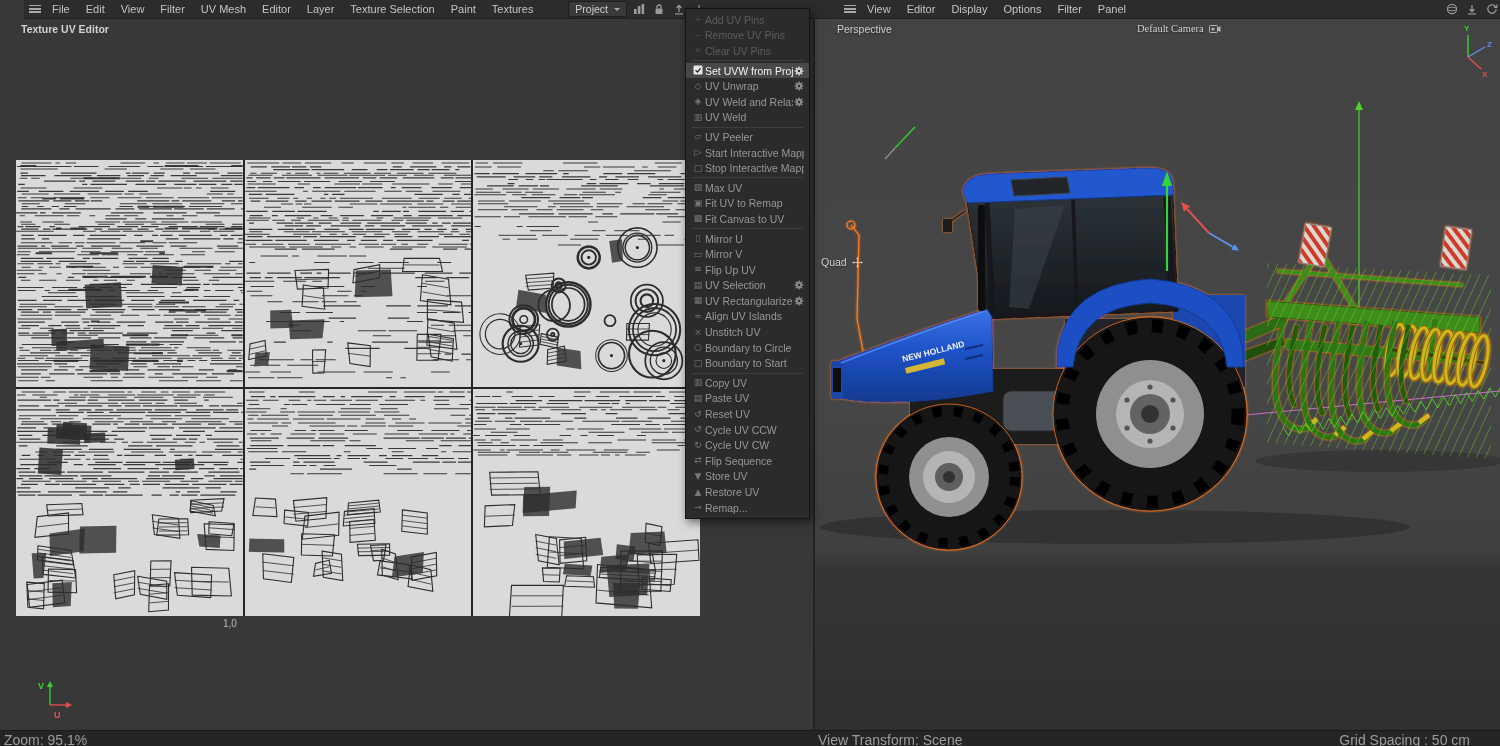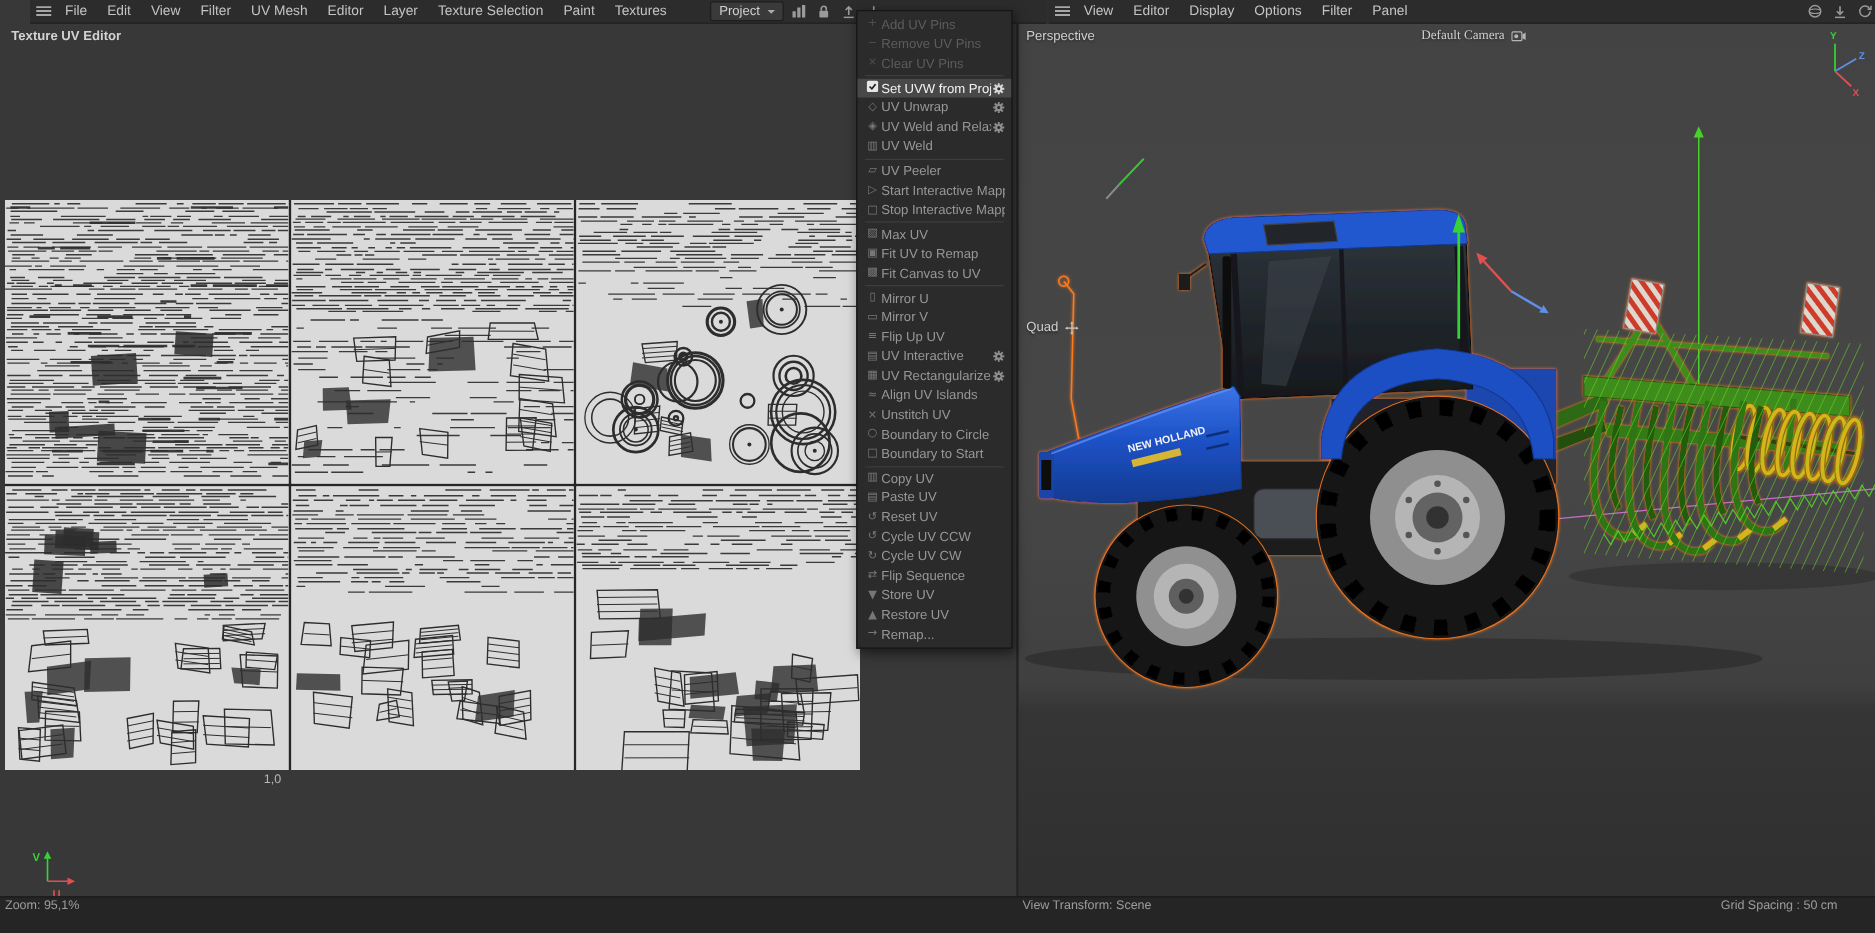--- a/index.html
+++ b/index.html
@@ -16,21 +16,21 @@
   .mb-right{margin-left:auto;display:flex;align-items:center;gap:4px;padding-left:11px;}
   .dropdown{display:flex;align-items:center;gap:6px;background:#3a3a3a;border:1px solid #1e1e1e;
             border-radius:2px;height:14px;padding:0 6px;font-size:10.5px;color:#cfcfcf;}
   .caret{width:0;height:0;border:3.5px solid transparent;border-top-color:#aaa;margin-top:3px;}
   .tb-icon{width:16px;height:16px;display:flex;align-items:center;justify-content:center;}
   .tb-icon svg{width:12px;height:12px;}
 
   
   .left-pane{position:absolute;left:0;top:0;width:813px;height:733px;background:#383838;}
   .left-pane .menubar{left:0;width:813px;padding-right:130px;}
-  .uv-canvas{position:absolute;left:4px;top:19px;width:813px;height:714px;background:#383838;overflow:hidden;padding-left:48px;}
+  .uv-canvas{position:absolute;left:16px;top:19px;width:813px;height:714px;background:#383838;overflow:hidden;}
   .panel-title{position:absolute;left:5px;top:4px;font-size:10.5px;font-weight:bold;color:#d2d2d2;}
   .uv-grid{position:absolute;left:0;top:141px;width:684px;height:456px;display:grid;
            grid-template-columns:repeat(3,1fr);grid-template-rows:repeat(2,1fr);gap:2px;background:#262626;}
   .uv-tile{position:relative;background:#dadada;overflow:hidden;}
   .tile-svg{position:absolute;inset:0;width:100%;height:100%;}
   .uv-coord{position:absolute;left:207px;top:599px;font-size:10px;color:#b8b8b8;}
   .uv-axis{position:absolute;left:20px;bottom:14px;}
 
   
   .context-menu{position:absolute;left:685px;top:8px;width:125px;background:#2b2b2b;
@@ -45,30 +45,30 @@
   .menu-row.highlight{background:#484848;color:#f2f2f2;}
   .menu-sep{height:1px;background:#3d3d3d;margin:1.5px 6px;}
 
   
   .right-pane{position:absolute;left:813px;top:0;width:687px;height:733px;border-left:2px solid #232323;box-sizing:border-box;}
   .right-pane .menubar{left:0;width:685px;}
   .viewport{position:absolute;left:0;top:19px;width:685px;height:714px;overflow:hidden;
             background:linear-gradient(180deg,#434343 0%,#474747 50%,#404040 74%,#353535 77%,#2f2f2f 100%);}
   .vp-label{position:absolute;font-size:10.5px;color:#d0d0d0;text-shadow:0 1px 2px rgba(0,0,0,.45);
             display:flex;align-items:center;gap:5px;z-index:6;}
-  .vp-persp{left:6px;top:4px;}
+  .vp-persp{left:22px;top:4px;}
   .vp-cam{left:322px;top:4px;font-family:Liberation Serif, serif;}
   .vp-move{left:6px;top:237px;}
   .scene{position:absolute;left:0;top:0;width:685px;height:714px;}
   .axis-gizmo{position:absolute;right:6px;top:2px;z-index:6;}
   .axis-gizmo text{font-size:8px;font-weight:bold;font-family:"Liberation Sans",sans-serif;}
 
   
-  .statusbar{position:absolute;left:0;bottom:0;width:1500px;height:29px;background:#252525;
-             border-top:1px solid #1a1a1a;font-size:10px;color:#9d9d9d;z-index:10;box-sizing:border-box;}
+  .statusbar{position:absolute;left:0;bottom:0;width:1500px;height:16px;background:#252525;
+             border-top:1px solid #1a1a1a;font-size:14px;color:#9d9d9d;z-index:10;box-sizing:border-box;}
   .statusbar span{position:absolute;top:1px;white-space:nowrap;}
   .sb-zoom{left:4px;}
   .sb-vt{left:818px;}
   .sb-grid{right:30px;}
 </style>
 </head>
 <body>
 
 <div id="app">
 
@@ -493,21 +493,21 @@
       <div class="menu-row">
         <span class="menu-icon">▭</span>
         <span class="menu-label">Mirror V</span>
       </div>
       <div class="menu-row">
         <span class="menu-icon">≡</span>
         <span class="menu-label">Flip Up UV</span>
       </div>
       <div class="menu-row">
         <span class="menu-icon">▤</span>
-        <span class="menu-label">UV Interactive</span>
+        <span class="menu-label">UV Selection</span>
         <span class="menu-gear">
           <svg viewBox="0 0 10 10" width="10" height="10">
             <g stroke="#8d8d8d" stroke-width="1.5">
               <line x1="5" y1="0.6" x2="5" y2="9.4"></line>
               <line x1="0.6" y1="5" x2="9.4" y2="5"></line>
               <line x1="1.8" y1="1.8" x2="8.2" y2="8.2"></line>
               <line x1="8.2" y1="1.8" x2="1.8" y2="8.2"></line>
             </g>
             <circle cx="5" cy="5" r="2.9" fill="#8d8d8d"></circle>
             <circle cx="5" cy="5" r="1.2" fill="#2b2b2b"></circle>

